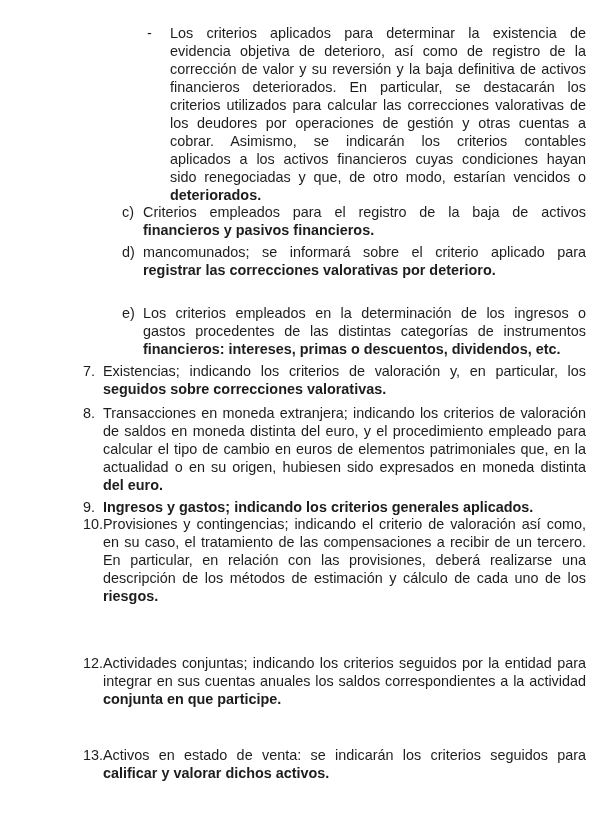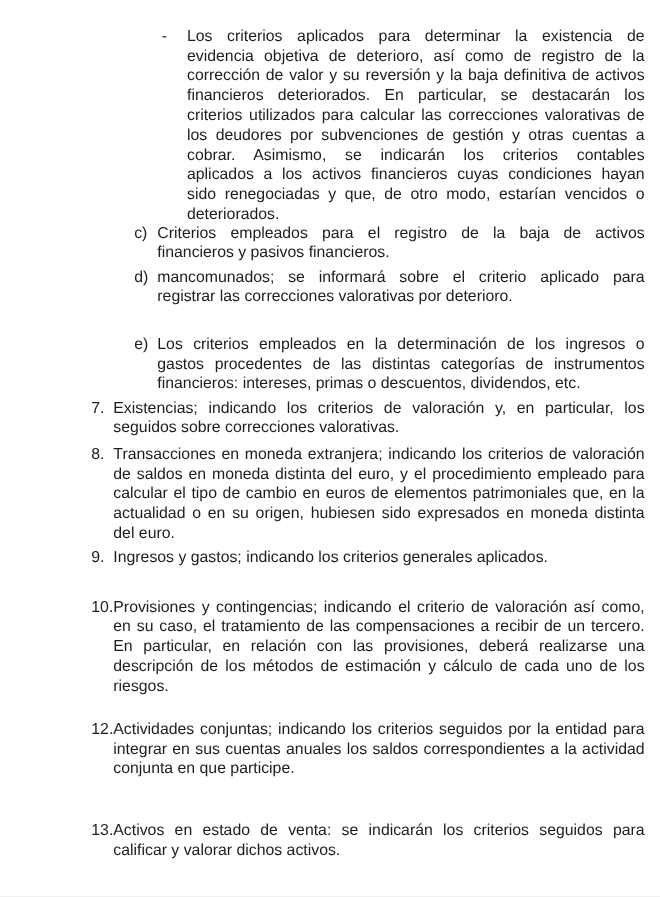--- a/index.html
+++ b/index.html
@@ -42,36 +42,37 @@
 
   .text { display: block; }
   .text .line {
     text-align: justify;
     text-align-last: justify;
     white-space: normal;
   }
   .text .line.last {
     text-align: center;
     text-align-last: left;
+    font-weight: bold;
   }
 </style>
 </head>
 <body>
 
 <div class="page">
 
   <div class="item lvl-dash" style="top:24px">
     <span class="marker">-</span>
     <div class="text">
         <div class="line">Los criterios aplicados para determinar la existencia de</div>
         <div class="line">evidencia objetiva de deterioro, así como de registro de la</div>
         <div class="line">corrección de valor y su reversión y la baja definitiva de activos</div>
         <div class="line">financieros deteriorados. En particular, se destacarán los</div>
         <div class="line">criterios utilizados para calcular las correcciones valorativas de</div>
-        <div class="line">los deudores por subvenciones de gestión y otras cuentas a</div>
+        <div class="line">los deudores por operaciones de gestión y otras cuentas a</div>
         <div class="line">cobrar. Asimismo, se indicarán los criterios contables</div>
         <div class="line">aplicados a los activos financieros cuyas condiciones hayan</div>
         <div class="line">sido renegociadas y que, de otro modo, estarían vencidos o</div>
         <div class="line last">deteriorados.</div>
       </div>
   </div>
 
   <div class="item lvl-letter" style="top:203px">
     <span class="marker">c)</span>
     <div class="text">
@@ -116,21 +117,21 @@
       </div>
   </div>
 
   <div class="item lvl-num" style="top:498px">
     <span class="marker">9.</span>
     <div class="text">
         <div class="line last">Ingresos y gastos; indicando los criterios generales aplicados.</div>
       </div>
   </div>
 
-  <div class="item lvl-num" style="top:543px">
+  <div class="item lvl-num" style="top:515px">
     <span class="marker">10.</span>
     <div class="text">
         <div class="line">Provisiones y contingencias; indicando el criterio de valoración así como,</div>
         <div class="line">en su caso, el tratamiento de las compensaciones a recibir de un tercero.</div>
         <div class="line">En particular, en relación con las provisiones, deberá realizarse una</div>
         <div class="line">descripción de los métodos de estimación y cálculo de cada uno de los</div>
         <div class="line last">riesgos.</div>
       </div>
   </div>
 

